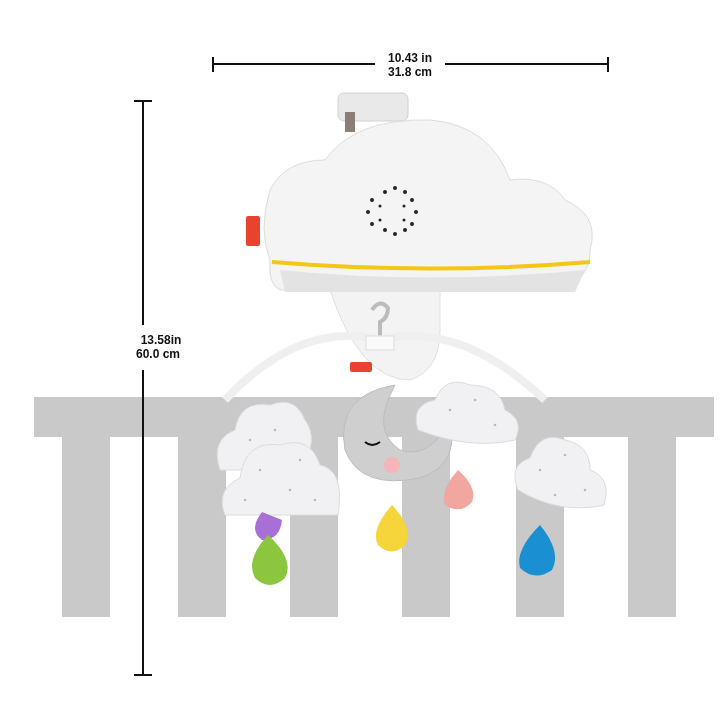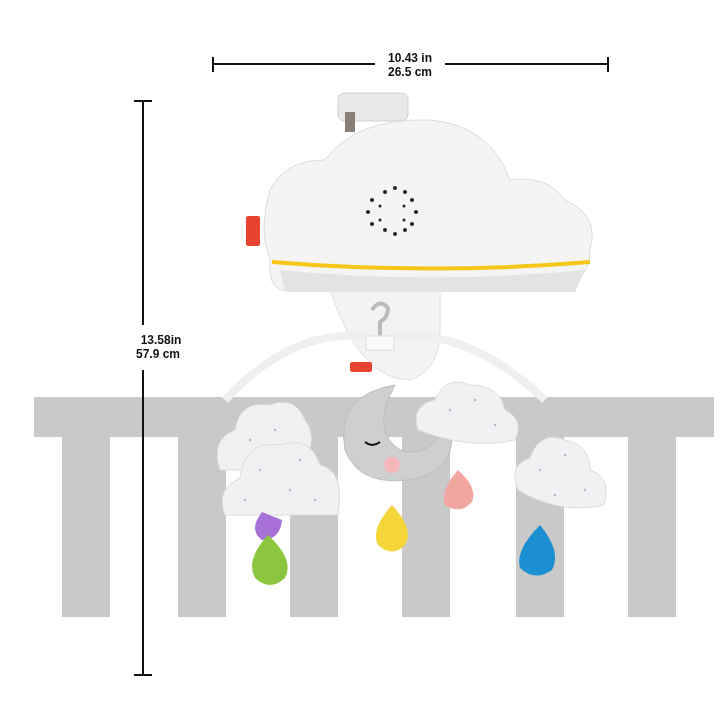--- a/index.html
+++ b/index.html
@@ -105,19 +105,19 @@
     <g stroke="#111" stroke-width="2">
       <line x1="143" y1="101" x2="143" y2="325"></line>
       <line x1="143" y1="370" x2="143" y2="675"></line>
       <line x1="134" y1="101" x2="152" y2="101"></line>
       <line x1="134" y1="675" x2="152" y2="675"></line>
     </g>
   </svg>
 
   <div class="dim-label" style="left:375px;top:51px;width:70px;">
     <div>10.43 in</div>
-    <div>26.5 cm</div>
+    <div>31.8 cm</div>
   </div>
   <div class="dim-label" style="left:124px;top:333px;width:68px;">
     <div style="padding-left:6px;">13.58in</div>
-    <div>57.9 cm</div>
+    <div>60.0 cm</div>
   </div>
 </div>
 
 </body></html>

